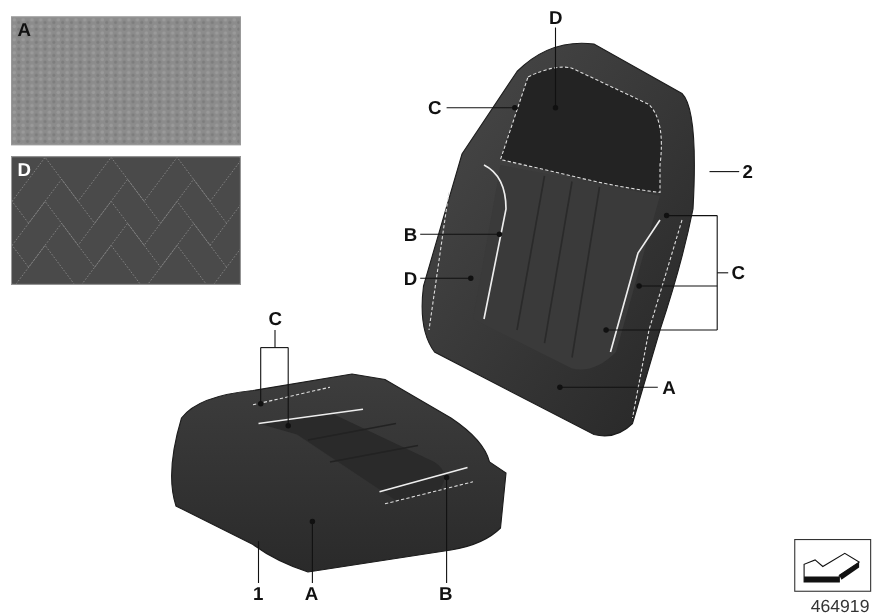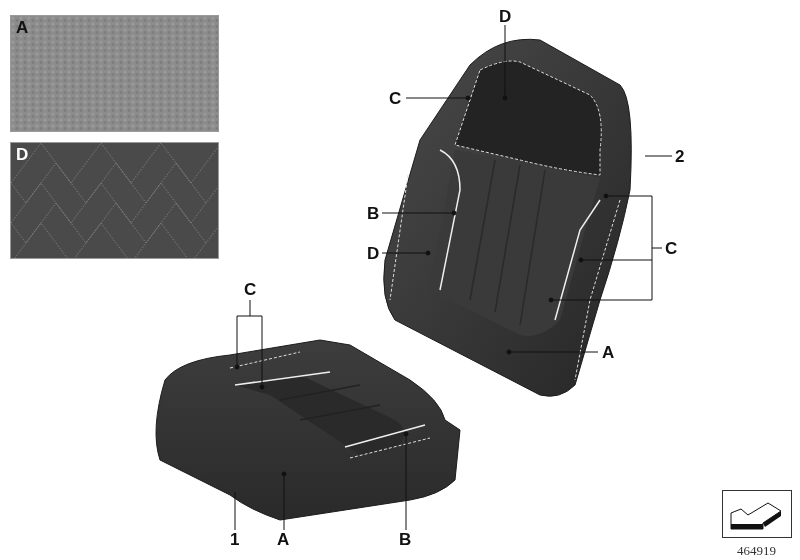--- a/index.html
+++ b/index.html
@@ -1,21 +1,21 @@
 <!DOCTYPE html>
 <html><head>
 <meta charset="utf-8">
 <style>
   html,body{margin:0;padding:0;background:#fff;}
   body{width:800px;height:560px;position:relative;overflow:hidden;font-family:"Liberation Sans",sans-serif;}
   .swatch{position:absolute;border:1px solid #9a9a9a;overflow:hidden;}
   .swatch .lbl{position:absolute;left:5px;top:2px;font-weight:bold;font-size:17px;}
   .callout{position:absolute;font-weight:bold;font-size:17px;color:#111;line-height:1;}
   svg{position:absolute;left:0;top:0;}
-  .docid{position:absolute;left:737px;top:543px;font-size:13px;color:#333;font-family:Liberation Serif, serif;}
+  .docid{position:absolute;left:737px;top:543px;font-size:16px;color:#333;}
   .icon-box{position:absolute;left:722px;top:490px;width:68px;height:46px;border:1px solid #333;background:#fff;}
 </style>
 </head>
 <body>
 
 <div class="swatch" style="left:10px;top:15px;width:207px;height:115px;background:#8a8a8a;">
   <svg width="207" height="115">
     <defs>
       <pattern id="grain" width="8" height="6" patternUnits="userSpaceOnUse">
         <rect width="8" height="6" fill="#8c8c8c"></rect>

